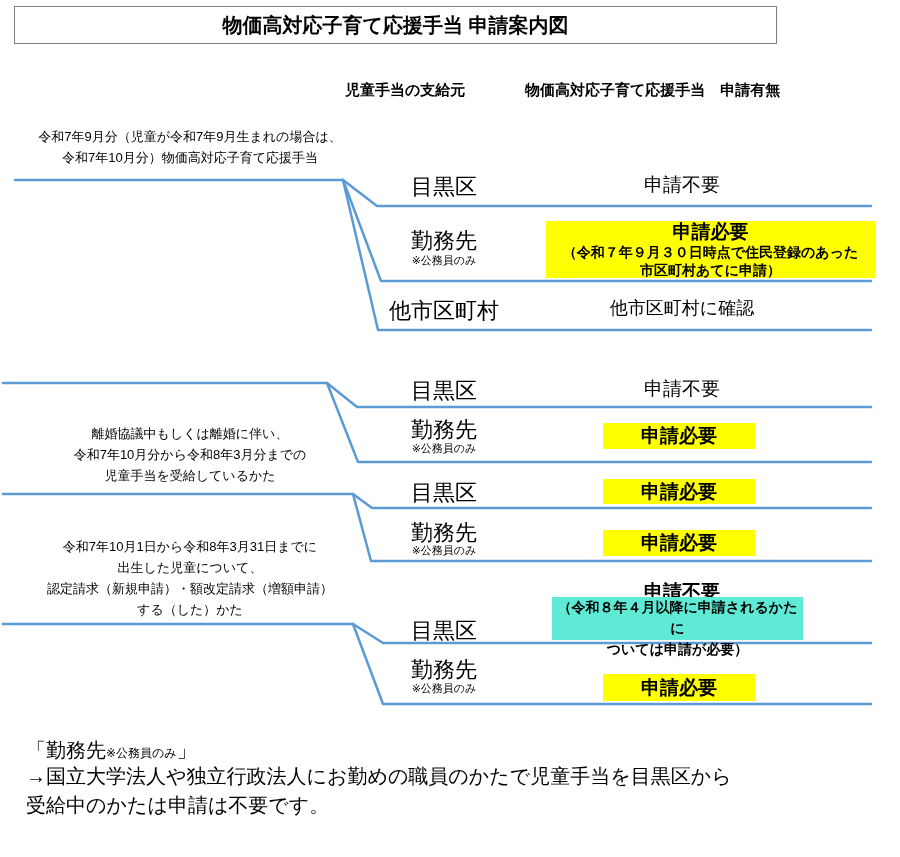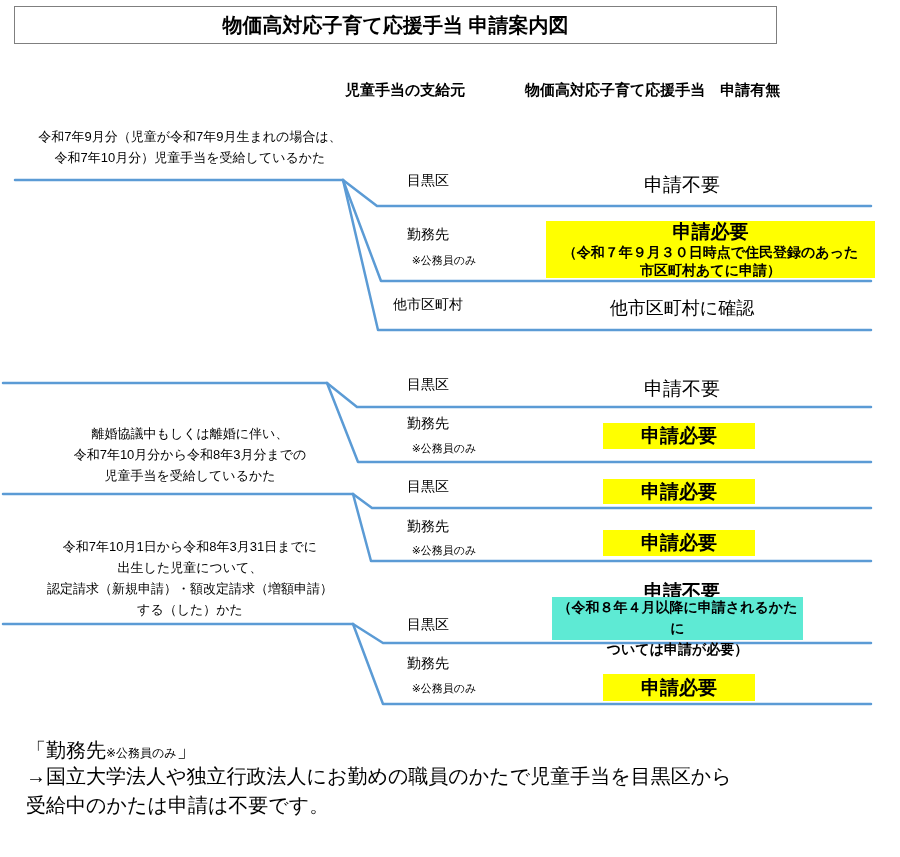--- a/index.html
+++ b/index.html
@@ -12,21 +12,21 @@
   .lines polyline{fill:none;stroke:#5B9BD5;stroke-width:2.5;stroke-linecap:round;stroke-linejoin:round;}
   .title-box{
     left:14px;top:6px;width:761px;height:36px;border:1px solid #7f7f7f;
     text-align:center;line-height:36px;font-size:20px;font-weight:bold;
   }
   .col-header{top:81px;font-size:15px;font-weight:bold;white-space:nowrap;}
   .cond{
     left:10px;width:360px;text-align:center;font-size:13px;line-height:21px;
     white-space:pre-line;
   }
-  .src{left:353px;width:150px;text-align:center;font-size:14px;white-space:nowrap;}
+  .src{left:369px;width:150px;text-align:center;font-size:22px;white-space:nowrap;}
   .src-note{left:369px;width:150px;text-align:center;font-size:11px;white-space:nowrap;}
   .res{left:532px;width:300px;text-align:center;font-size:19px;white-space:nowrap;}
   .res-bold{font-weight:bold;}
   .ybox{background:#FFFF00;text-align:center;}
   .ybox .ytitle{font-size:19px;font-weight:bold;line-height:22px;}
   .ybox .ynote{font-size:14px;font-weight:bold;line-height:18px;white-space:pre-line;}
   .ybox-small{background:#FFFF00;text-align:center;font-size:19px;font-weight:bold;}
   .ynote-only{background:#5eead4;text-align:center;font-size:14px;font-weight:bold;line-height:21px;white-space:pre-line;}
   .foot-line1{left:26px;top:737px;font-size:20px;white-space:nowrap;}
   .foot-line1 .small{font-size:12px;}
@@ -56,21 +56,21 @@
     <polyline points="353,624 383,643 871,643"></polyline>
     <polyline points="353,624 383,704 871,704"></polyline>
   </svg>
 
   <div class="abs title-box">物価高対応子育て応援手当 申請案内図</div>
 
   <div class="abs col-header" style="left:345px;">児童手当の支給元</div>
   <div class="abs col-header" style="left:525px;text-align:center;">物価高対応子育て応援手当　申請有無</div>
 
   <div class="abs cond" style="top:126px;">令和7年9月分（児童が令和7年9月生まれの場合は、
-令和7年10月分）児童手当を受給しているかた</div>
+令和7年10月分）物価高対応子育て応援手当</div>
   <div class="abs cond" style="top:423px;">離婚協議中もしくは離婚に伴い、
 令和7年10月分から令和8年3月分までの
 児童手当を受給しているかた</div>
   <div class="abs cond" style="top:536px;">令和7年10月1日から令和8年3月31日までに
 出生した児童について、
 認定請求（新規申請）・額改定請求（増額申請）
 する（した）かた</div>
 
   <div class="abs src" style="top:172px;">目黒区</div>
   <div class="abs res" style="top:172px;">申請不要</div>

